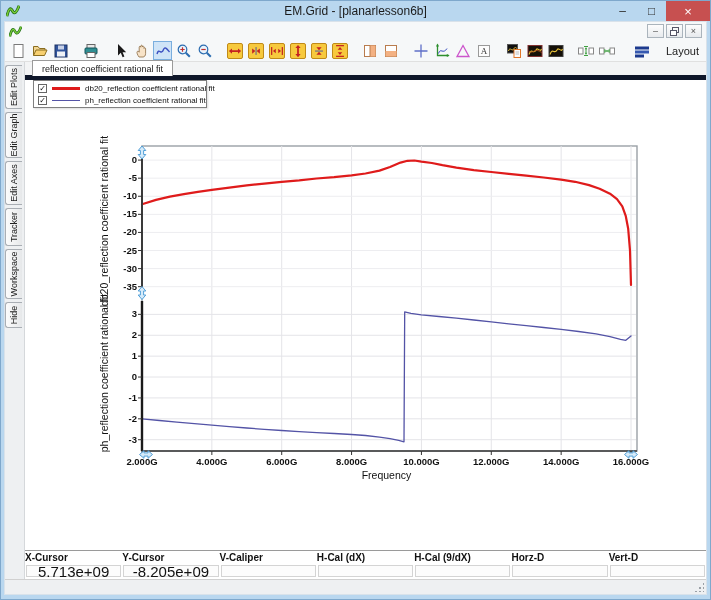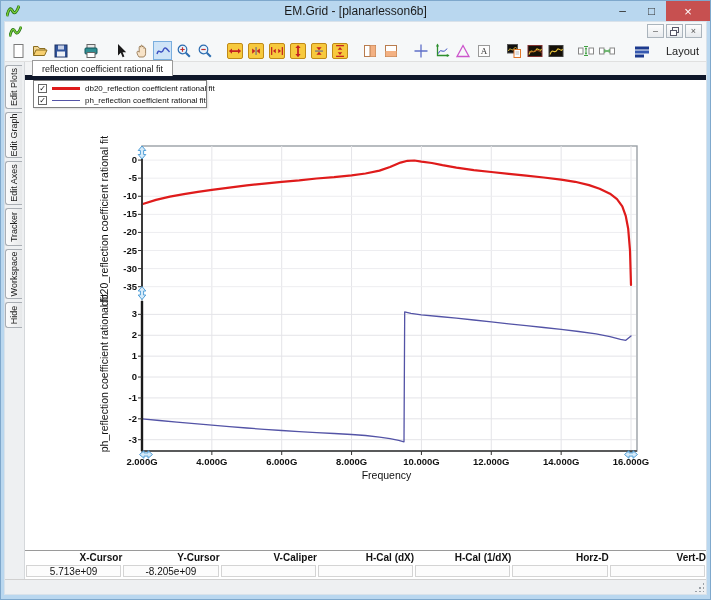--- a/index.html
+++ b/index.html
@@ -42,23 +42,23 @@
   .chart-svg{position:absolute;left:0;top:0;}
   
   .legend{position:absolute;left:8px;top:0px;width:174px;border:1px solid #808080;background:#fff;box-shadow:1px 1px 2px rgba(0,0,0,.15);padding:1px 0;}
   .lg-row{display:flex;align-items:center;height:12px;padding:0 4px;}
   .lg-check{width:9px;height:9px;border:1px solid #666;background:#fff;font-size:8px;line-height:7px;text-align:center;color:#111;flex:0 0 auto;}
   .lg-line{width:28px;margin:0 5px;flex:0 0 auto;}
   .lg-label{font-size:8px;color:#111;white-space:nowrap;}
   
   .status-table{border-top:1px solid #9a9a9a;background:#fff;}
   .st-head{display:flex;height:13px;}
-  .st-head div{flex:1;text-align:right;font-size:10px;font-weight:bold;color:#111;line-height:13px;}
+  .st-head div{flex:1;text-align:left;font-size:10px;font-weight:bold;color:#111;line-height:13px;}
   .st-vals{display:flex;height:15px;padding-bottom:1px;}
-  .st-vals div{flex:1;margin:1px 1px;background:#fcfcfc;border:1px solid #d4d4d4;font-size:10px;color:#111;text-align:center;line-height:11px;}
+  .st-vals div{flex:1;margin:1px 1px;background:#fcfcfc;border:1px solid #d4d4d4;font-size:15px;color:#111;text-align:center;line-height:11px;}
   
   .status-strip{height:15px;background:#eef0f2;border-top:1px solid #d0d0d0;position:relative;}
   .grip{position:absolute;right:2px;bottom:2px;width:10px;height:10px;background-image:radial-gradient(circle,#9aa0a6 1px,transparent 1.3px);background-size:4px 4px;clip-path:polygon(100% 0,100% 100%,0 100%);}
 </style>
 </head>
 <body>
 
 <div class="window">
   <div class="titlebar">
     <span class="title-text">EM.Grid - [planarlesson6b]</span>
@@ -403,21 +403,21 @@
                 <span class="lg-label">ph_reflection coefficient rational fit</span>
               </div>
             </div>
         </div>
         <div class="status-table">
           <div class="st-head" id="status-heads">
               <div>X-Cursor</div>
               <div>Y-Cursor</div>
               <div>V-Caliper</div>
               <div>H-Cal (dX)</div>
-              <div>H-Cal (1/dX)</div>
+              <div>H-Cal (9/dX)</div>
               <div>Horz-D</div>
               <div>Vert-D</div>
             </div>
           <div class="st-vals" id="status-vals">
               <div>5.713e+09</div>
               <div>-8.205e+09</div>
               <div></div>
               <div></div>
               <div></div>
               <div></div>

